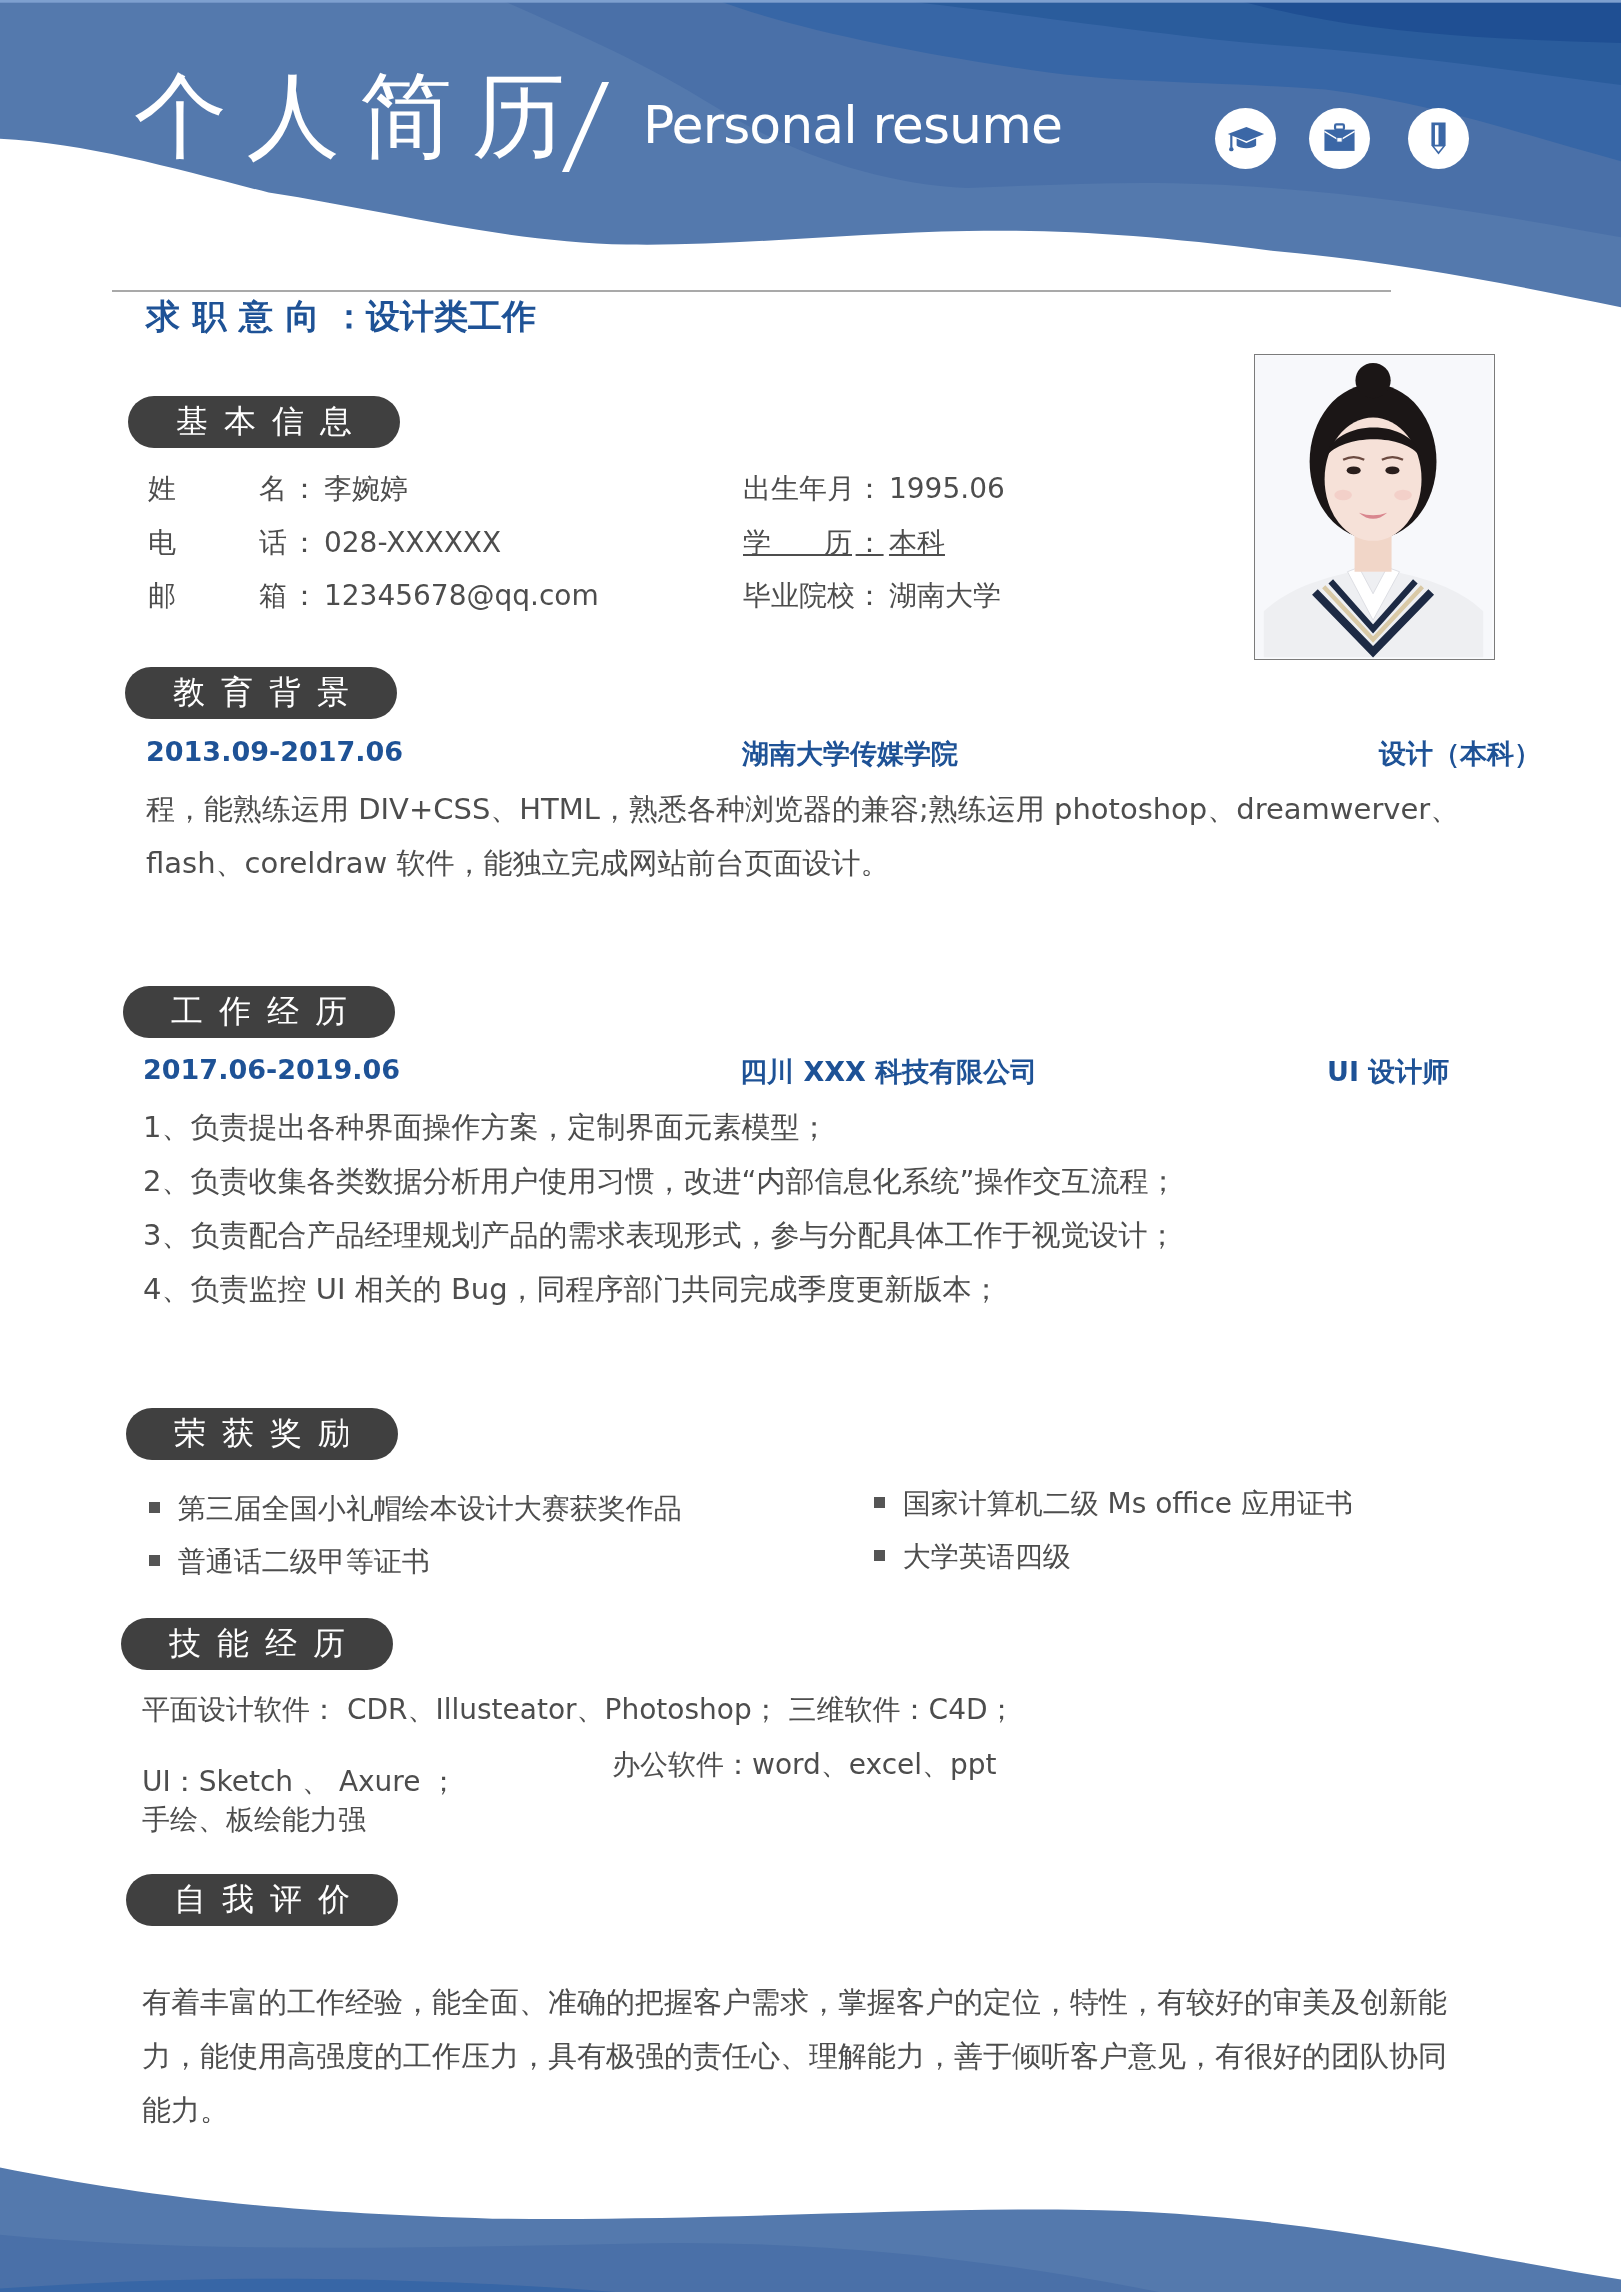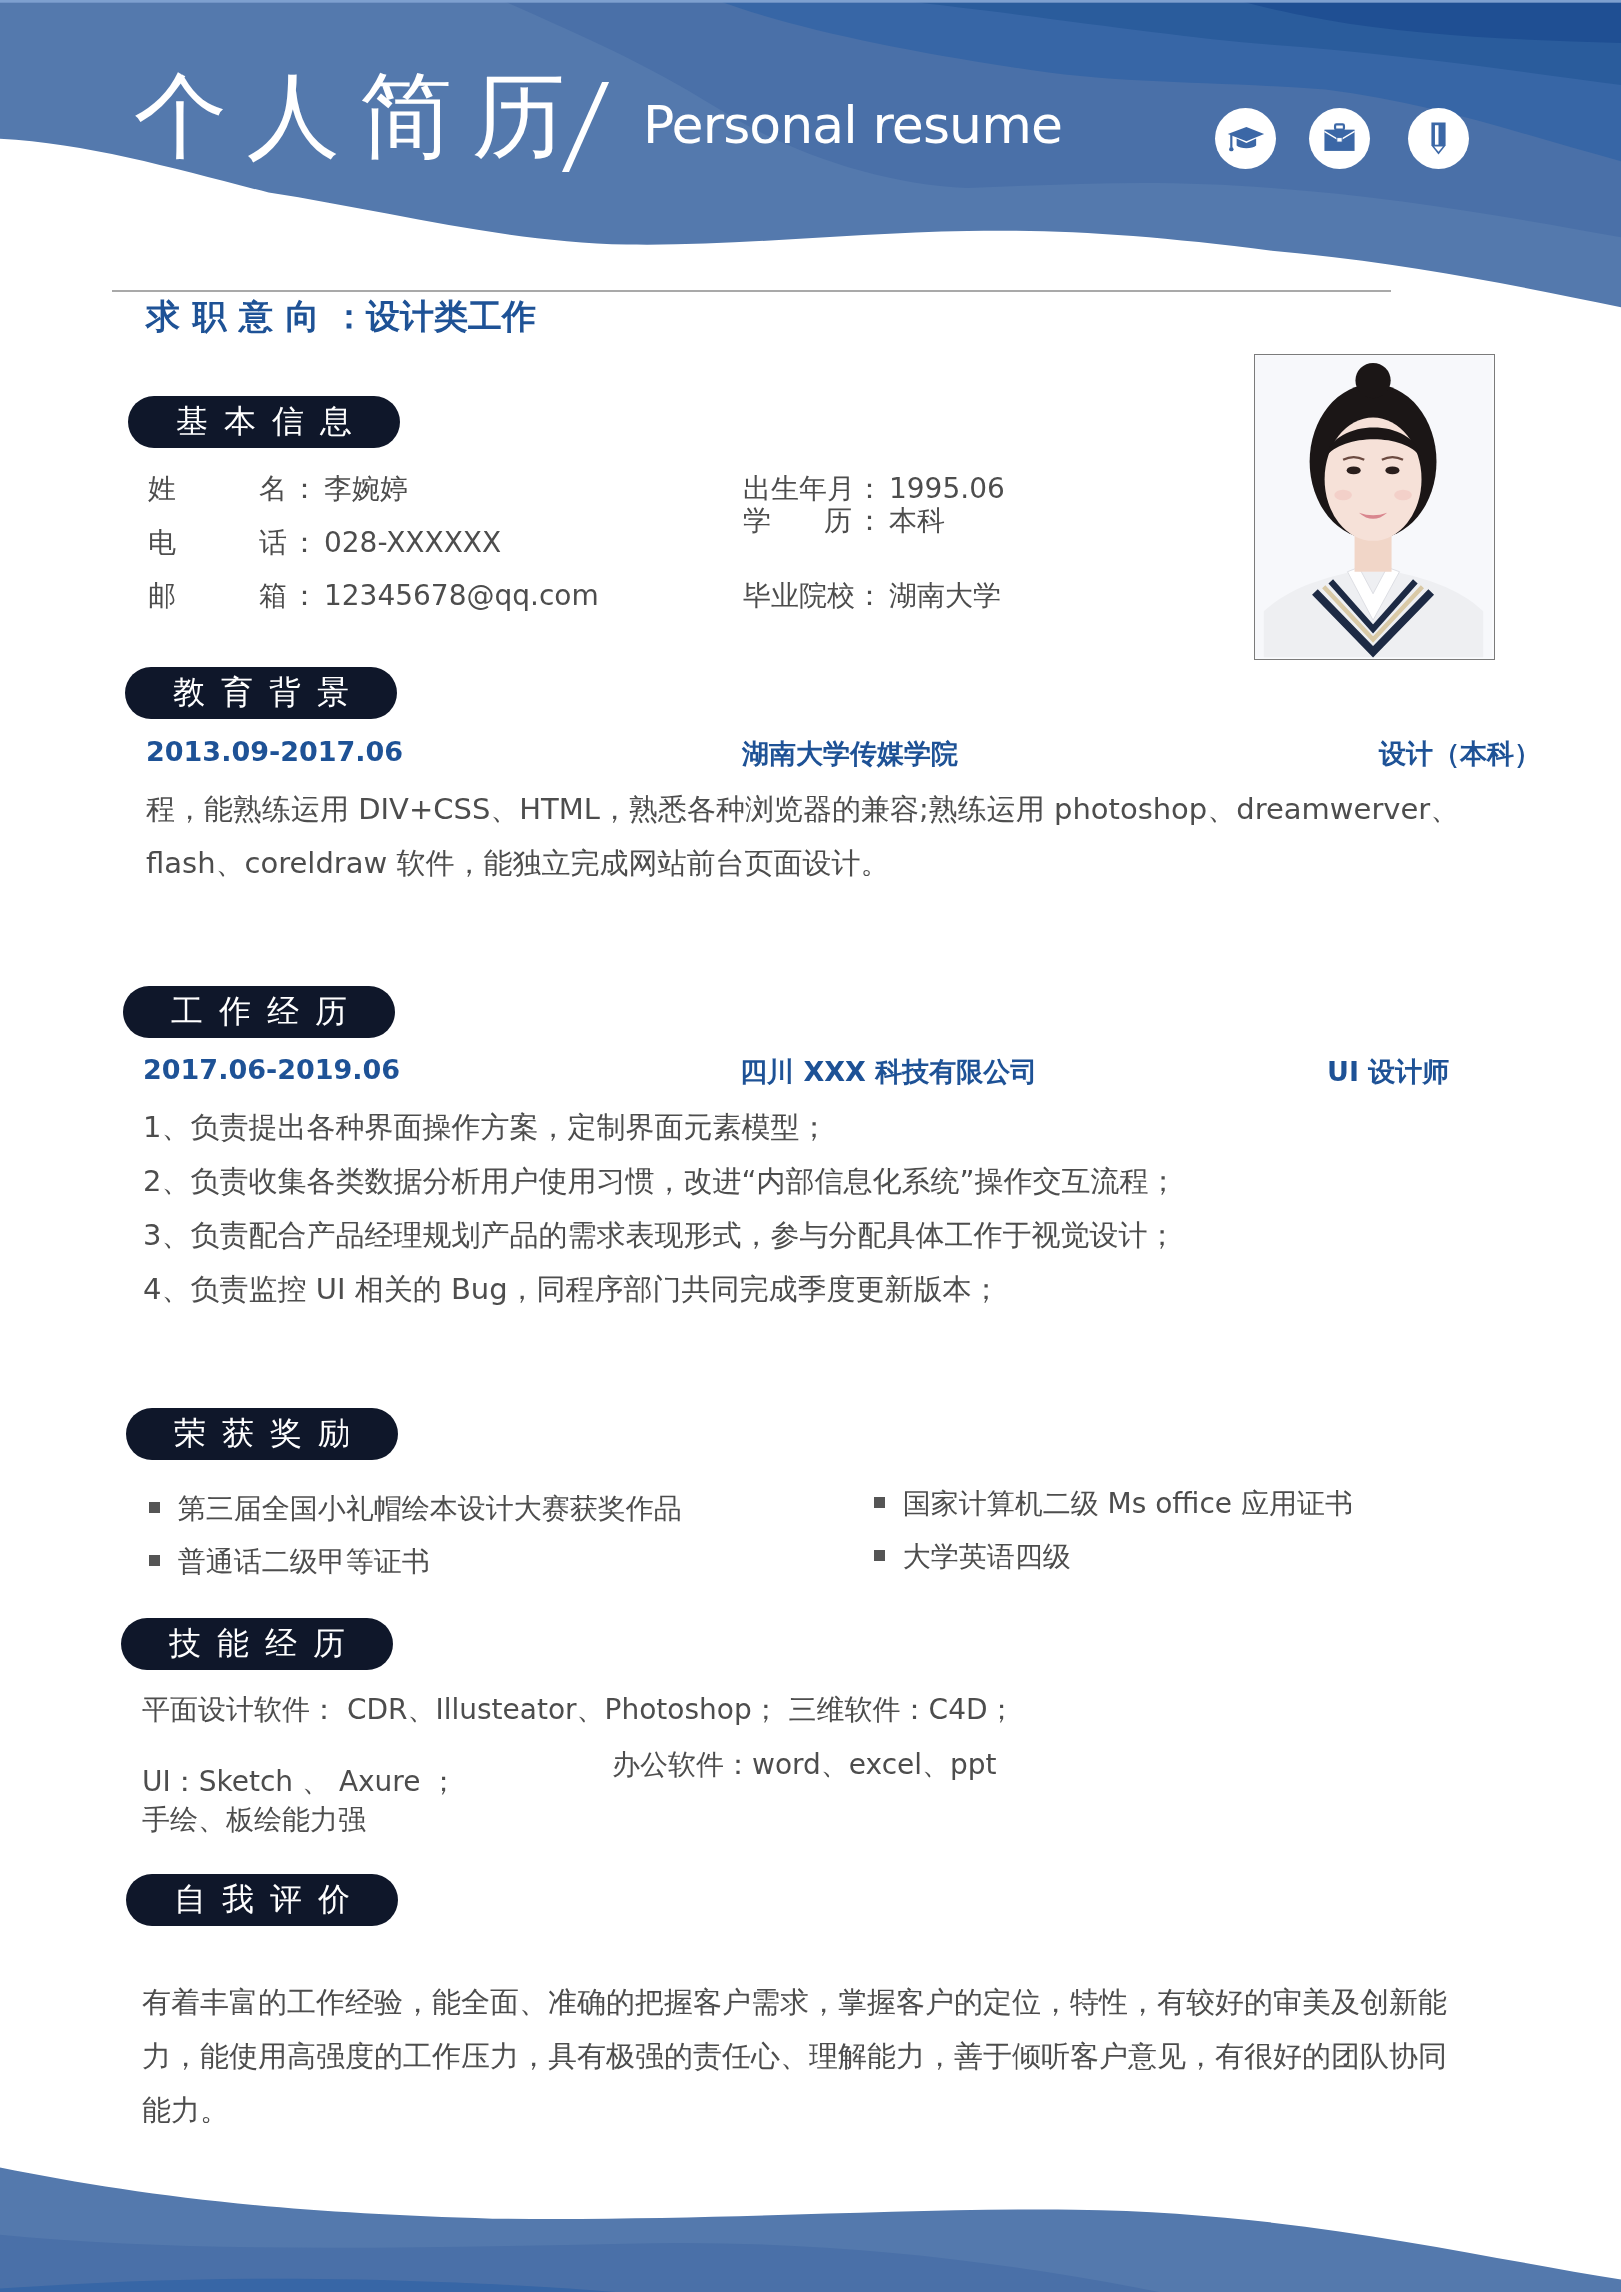--- a/index.html
+++ b/index.html
@@ -15,21 +15,21 @@
   .title-en { left: 643px; top: 99px; font-size: 52px; color: #ffffff; line-height: 1; white-space: nowrap; font-family: "DejaVu Sans", sans-serif; letter-spacing: -0.9px; }
 
   .hicon { width: 61px; height: 61px; border-radius: 50%; background: #ffffff; display: flex; align-items: center; justify-content: center; z-index: 2; }
   .hicon svg { width: 39px; height: 39px; }
 
   .hr-line { left: 112px; top: 290px; width: 1279px; height: 1.8px; background: #a9a9a9; z-index: 2; }
 
   .intent { left: 146px; top: 294px; font-size: 34px; font-weight: 700; color: #1e5296; white-space: nowrap; z-index: 2; text-align: right; }
   .intent .lbl { letter-spacing: 12.5px; }
 
-  .pill { height: 52px; width: 272px; border-radius: 26px; background: #0f172a; color: #ffffff; font-size: 32px; display: flex; align-items: center; justify-content: center; letter-spacing: 16px; padding-left: 16px; z-index: 2; white-space: nowrap; text-align: right; }
+  .pill { height: 52px; width: 272px; border-radius: 26px; background: #404040; color: #ffffff; font-size: 32px; display: flex; align-items: center; justify-content: center; letter-spacing: 16px; padding-left: 16px; z-index: 2; white-space: nowrap; text-align: right; }
 
   .txt { font-size: 28px; color: #4d4d4d; white-space: nowrap; line-height: 1.2; z-index: 2; }
   .blue-b { font-size: 27px; font-weight: 700; color: #1e5296; white-space: nowrap; z-index: 2; }
 
   .info-row { display: flex; align-items: baseline; margin-top: 8px; }
   .info-key { display: inline-block; width: 139px; text-align: justify; text-align-last: justify; }
   .info-key2 { display: inline-block; width: 109px; text-align: justify; text-align-last: justify; }
   .info-sep { display: inline-block; margin: 0 5.4px 0 3.6px; }
 
   .para { width: 1361px; font-size: 29px; color: #4d4d4d; line-height: 54px; z-index: 2; }
@@ -142,21 +142,21 @@
   <span class="info-key">邮箱</span>
     <span class="info-sep">：</span>
     <span>12345678@qq.com</span>
 </div>
 
 <div class="abs txt info-row" style="left:743px; top:464px;">
   <span class="info-key2">出生年月</span>
     <span class="info-sep">：</span>
     <span>1995.06</span>
 </div>
-<div class="abs txt info-row" style="left:743px; top:496px;">
+<div class="abs txt info-row" style="left:743px; top:518px;text-decoration:underline;">
   <span class="info-key2">学历</span>
     <span class="info-sep">：</span>
     <span>本科</span>
 </div>
 <div class="abs txt info-row" style="left:743px; top:571px;">
   <span class="info-key2">毕业院校</span>
     <span class="info-sep">：</span>
     <span>湖南大学</span>
 </div>
 

